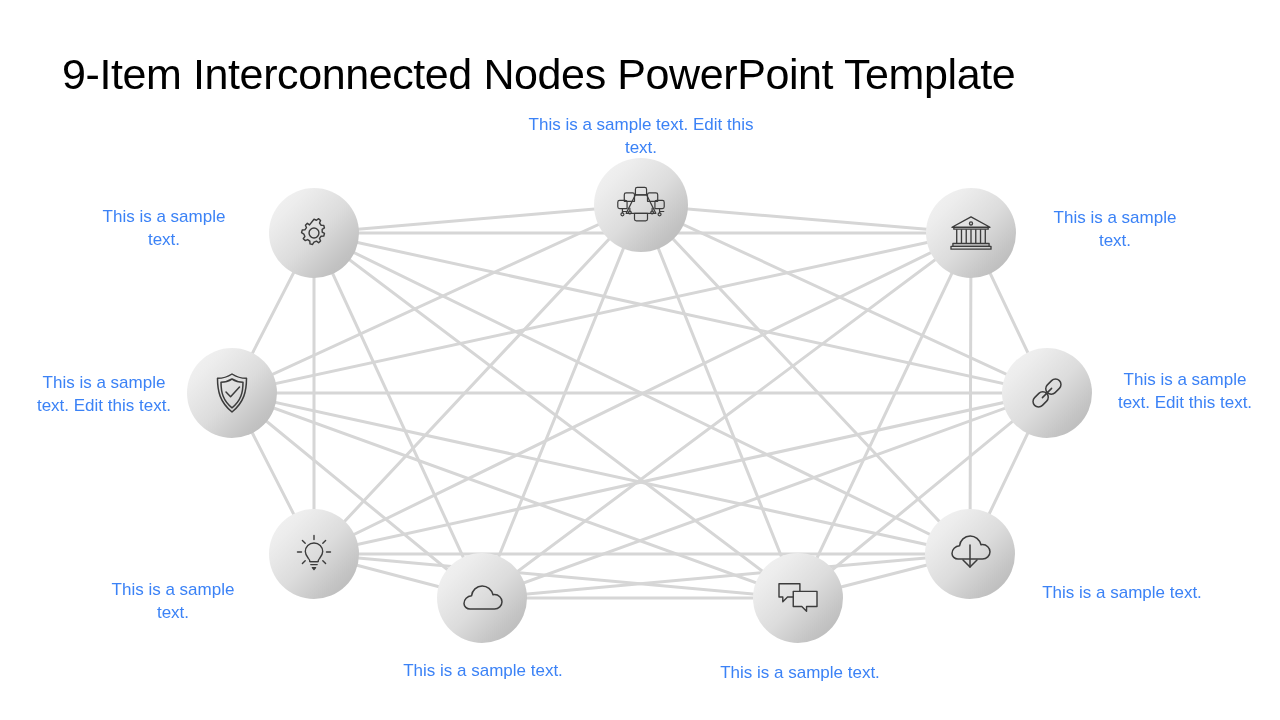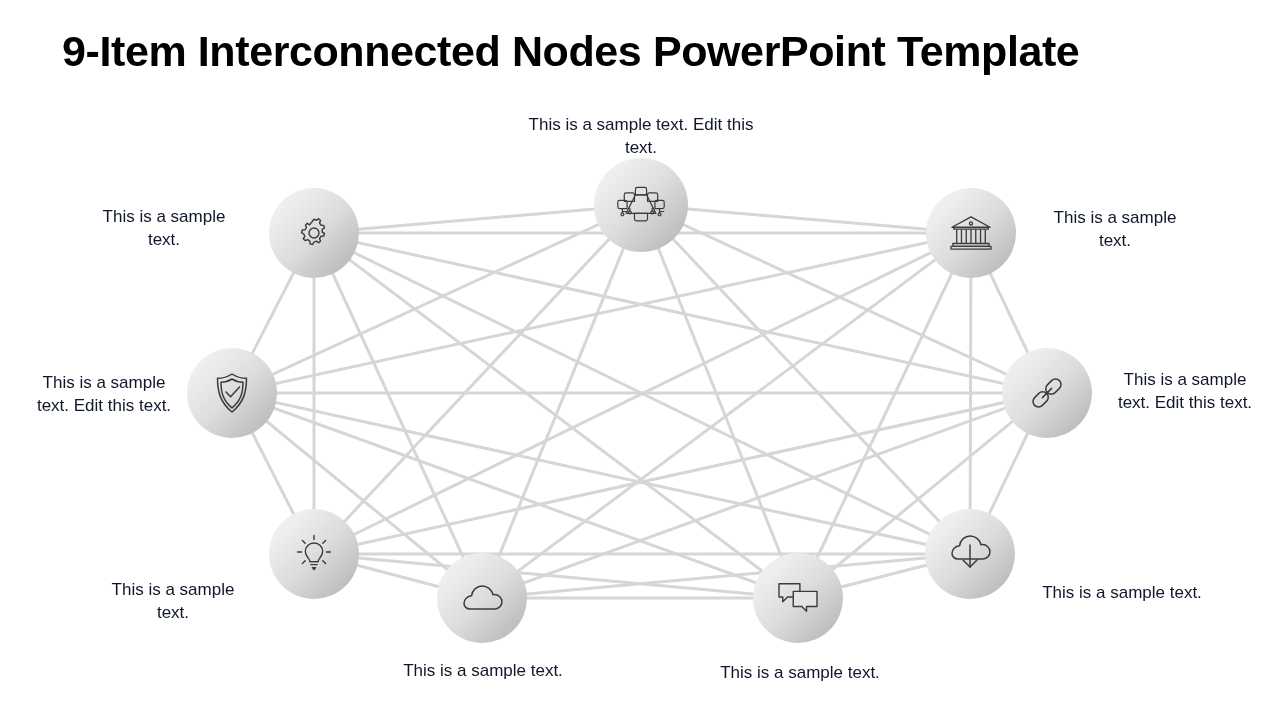--- a/index.html
+++ b/index.html
@@ -9,23 +9,23 @@
     font-family: "Liberation Sans", sans-serif;
     overflow: hidden;
   }
   #slide {
     position: relative;
     width: 1280px; height: 720px;
     background: #ffffff;
   }
   #page-title {
     position: absolute;
-    left: 62px; top: 27px;
+    left: 62px; top: 50px;
     font-size: 43px;
-    font-weight: 700;
+    font-weight: 400;
     color: #000000;
     letter-spacing: -0.4px;
     white-space: nowrap;
   }
   #edge-layer {
     position: absolute;
     left: 0; top: 0;
     width: 1280px; height: 720px;
   }
   .node {
@@ -37,21 +37,21 @@
     align-items: center;
     justify-content: center;
   }
   .node.big { width: 94px; height: 94px; }
   .node svg { display: block; }
   .node-icon { display: flex; align-items: center; justify-content: center; }
   .label {
     position: absolute;
     font-size: 17px;
     line-height: 23px;
-    color: #0f172a;
+    color: #3b82f6;
     text-align: center;
   }
 </style>
 </head>
 <body>
 
 <div id="slide">
 
   <div id="page-title">9-Item Interconnected Nodes PowerPoint Template</div>
 

